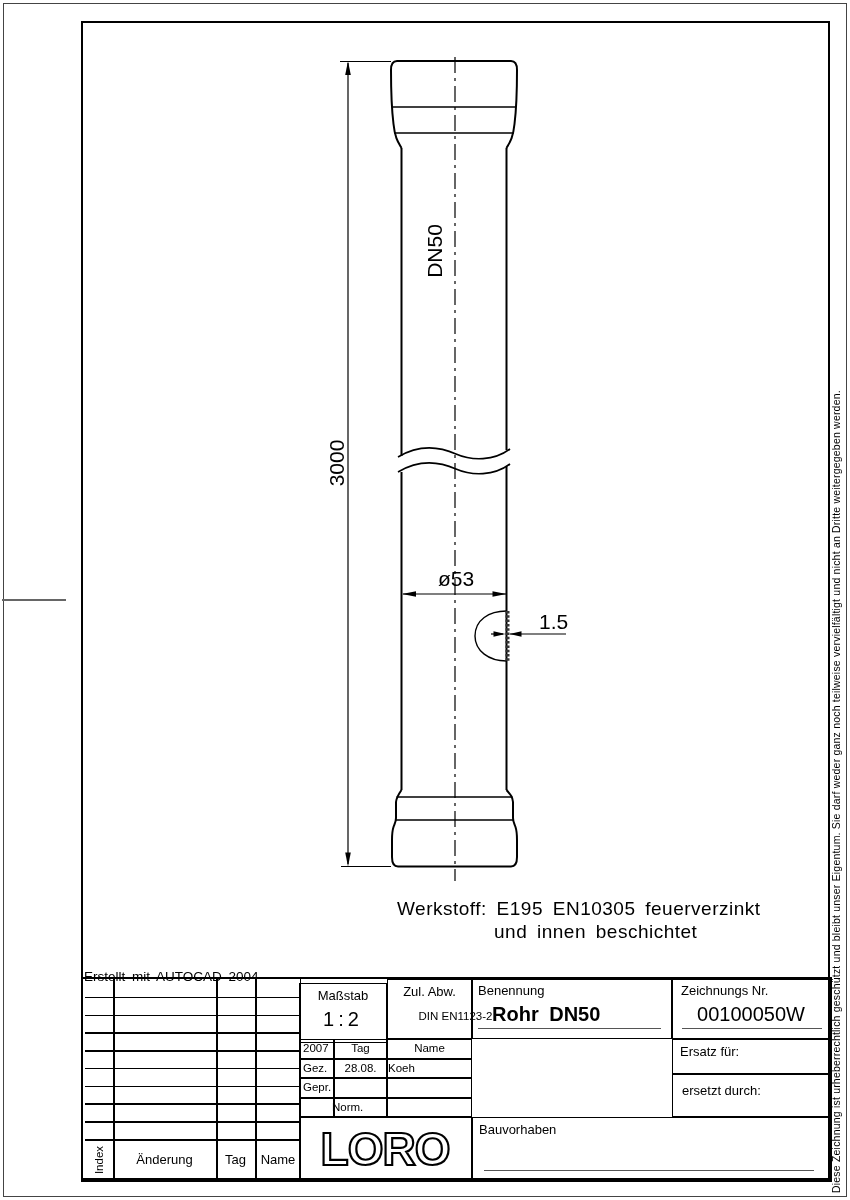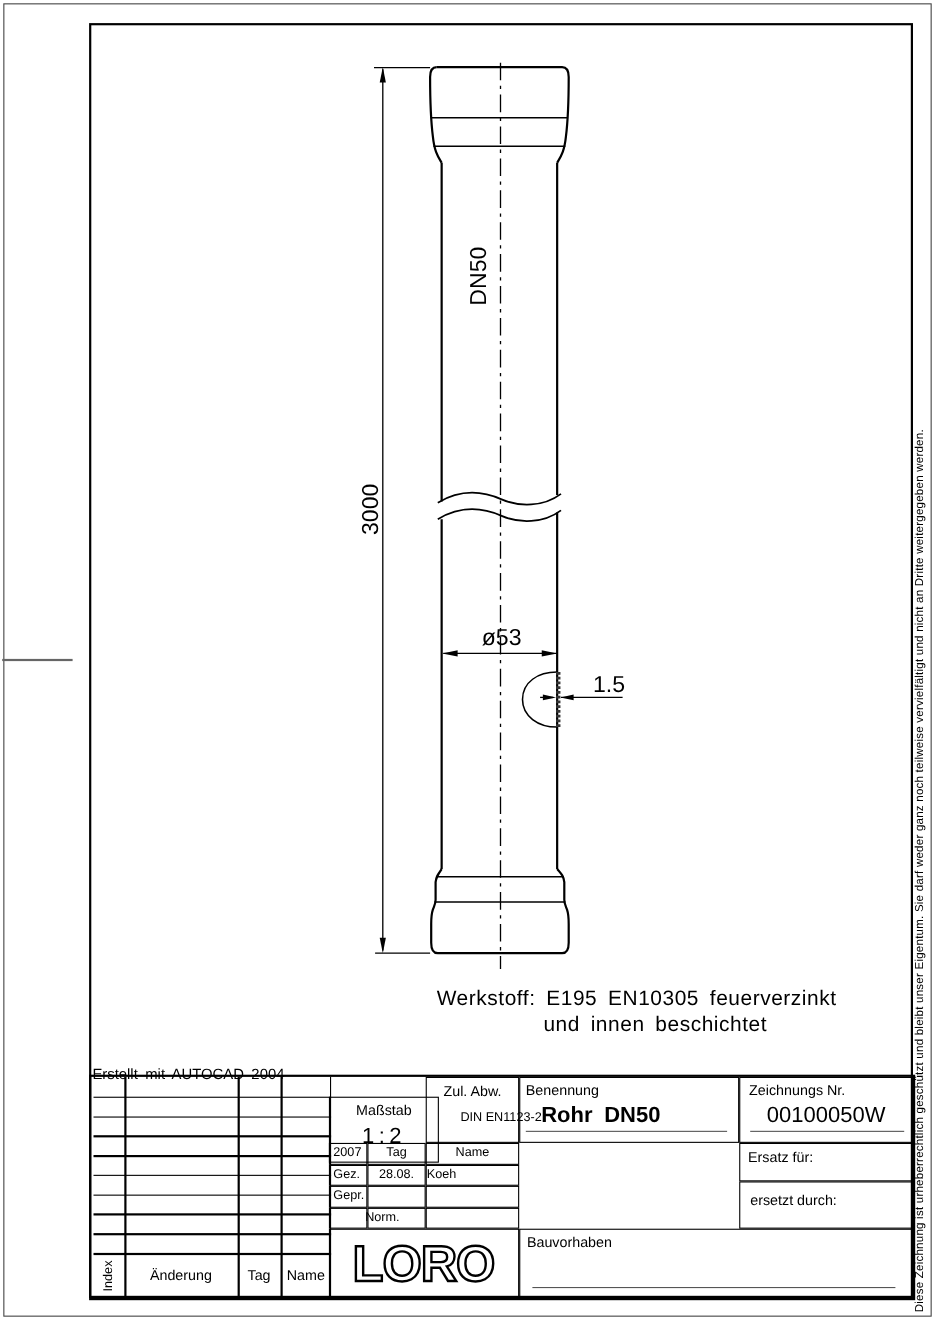--- a/index.html
+++ b/index.html
@@ -123,21 +123,21 @@
         <div class="hline" style="left: 0px; top: 88.8889px; width: 216px;"></div>
         <div class="hline" style="left: 0px; top: 106.667px; width: 216px;"></div>
         <div class="hline" style="left: 0px; top: 124.444px; width: 216px;"></div>
         <div class="hline" style="left: 0px; top: 142.222px; width: 216px;"></div>
         <div class="hline" style="left: 0px; top: 160px; width: 216px;"></div>
         <div class="vline" style="left: 28px; top: 0px; height: 201px;"></div>
         <div class="vline" style="left: 131px; top: 0px; height: 201px;"></div>
         <div class="vline" style="left: 170px; top: 0px; height: 201px;"></div>
       </div>
 
-    <div class="cell" style="left:216px;top:18px;width:100px;height:60px;">
+    <div class="cell" style="left:216px;top:4px;width:88px;height:60px;">
       <div class="tbtxt lbl-sm" style="left:0;top:4px;width:100%;text-align:center;">Maßstab</div>
       <div class="tbtxt val-lg" style="left:0;top:24px;width:100%;text-align:center;letter-spacing:4px;">1:2</div>
     </div>
 
     <div class="cell" style="left:304px;top:0;width:85px;height:60px;">
       <div class="tbtxt lbl-sm" style="left:0;top:4px;width:100%;text-align:center;">Zul. Abw.</div>
       <div class="tbtxt lbl-xs" style="left:6px;top:30px;width:100%;text-align:center;margin-left:20px;">DIN EN1123-2</div>
     </div>
 
     <div class="cell" style="left:216px;top:60px;width:35px;height:19.5px;">

